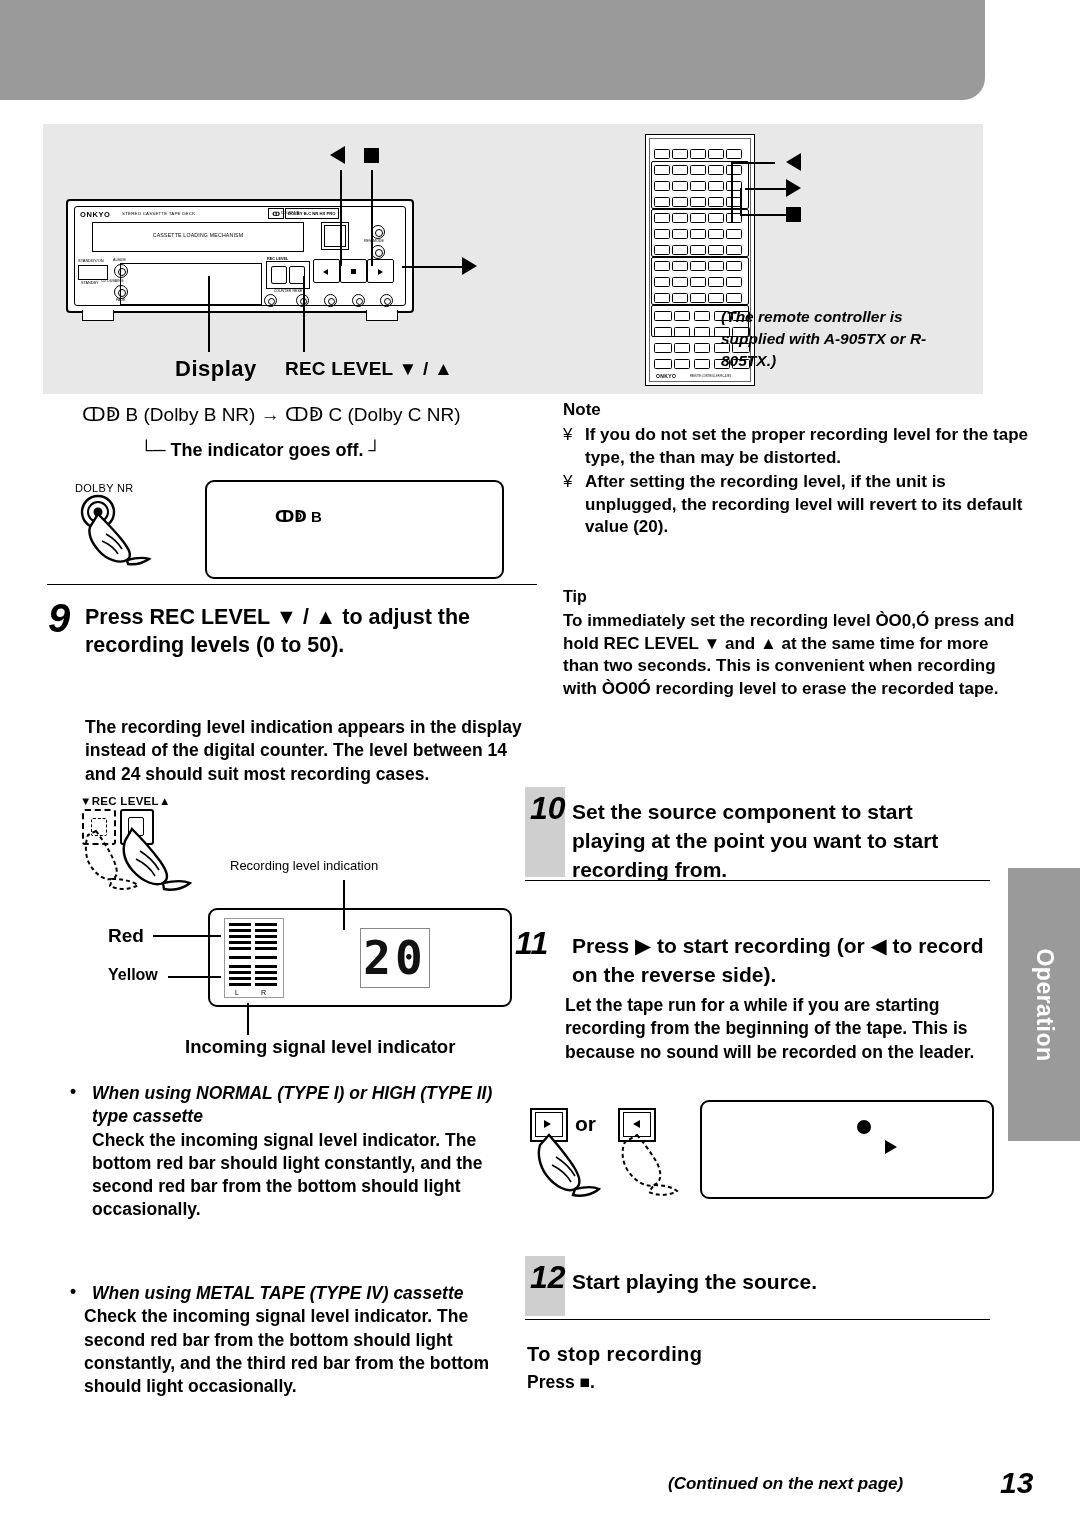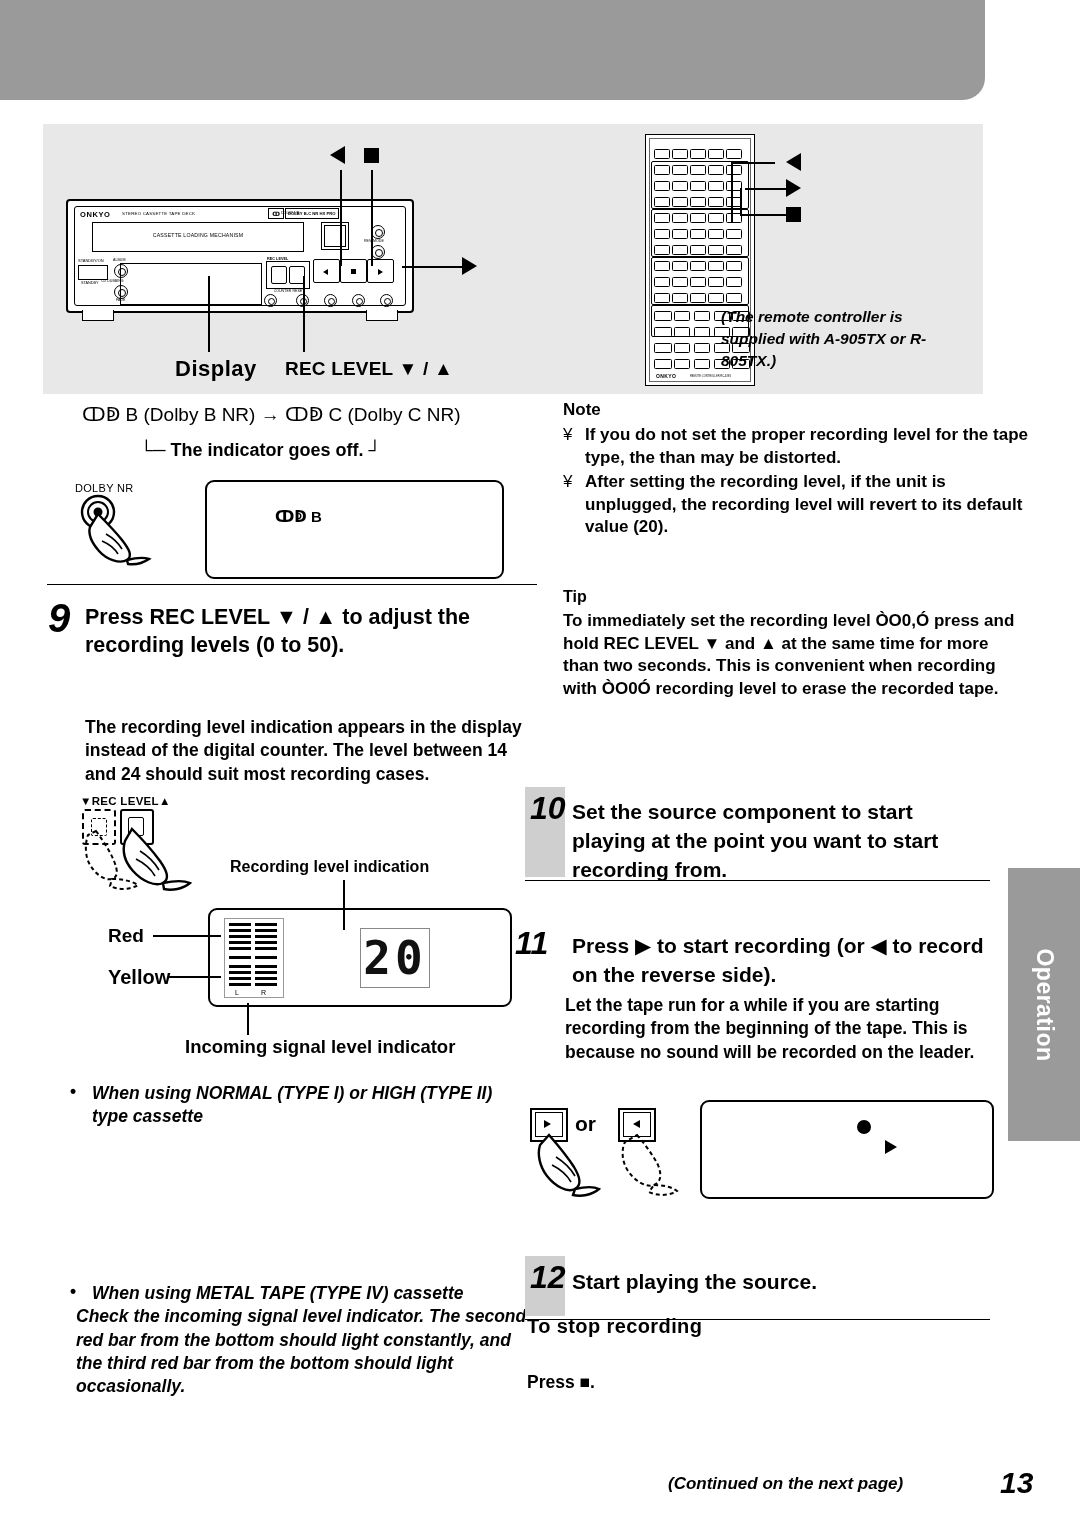--- a/index.html
+++ b/index.html
@@ -94,23 +94,23 @@
   .stepnum{position:absolute;font-style:italic;font-weight:bold;}
 
   #s9-num{left:48px;top:596px;font-size:40px;}
   #s9-head{left:85px;top:604px;width:420px;font-size:21.5px;font-weight:bold;line-height:1.3;}
   #s9-body{left:85px;top:673px;width:440px;}
 
   #reclev-hand{left:80px;top:795px;width:150px;height:110px;}
   .hbtn{position:absolute;width:30px;height:32px;border:2px solid #000;border-radius:3px;background:#fff;}
   .hbtn-d{position:absolute;width:30px;height:32px;border:2px dashed #000;border-radius:3px;}
 
-  #cap-rec-ind{left:230px;top:858px;font-size:16px;font-weight:bold;}
+  #cap-rec-ind{left:230px;top:858px;font-size:13px;font-weight:normal;}
   #cap-red{left:108px;top:925px;font-size:19px;font-weight:bold;}
-  #cap-yellow{left:108px;top:966px;font-size:20px;font-weight:bold;}
+  #cap-yellow{left:108px;top:966px;font-size:16px;font-weight:bold;}
   #cap-incoming{left:185px;top:1036px;font-size:18.5px;font-weight:bold;}
 
   #lvl-panel{left:208px;top:908px;width:300px;height:95px;border:2.5px solid #000;border-radius:9px;}
   #meter{position:absolute;left:14px;top:8px;width:58px;height:78px;border:1.6px solid #999;}
   .mcol{position:absolute;width:22px;}
   .mbar{position:absolute;width:22px;height:2.6px;background:#000;}
   .mlbl{position:absolute;bottom:1px;font-size:7px;}
   .seg7{position:absolute;left:150px;top:18px;width:68px;height:58px;border:1.8px solid #888;
         display:flex;align-items:center;justify-content:center;
         font-family:"DejaVu Sans Mono",monospace;font-size:46px;font-weight:bold;
@@ -139,21 +139,21 @@
   #s11-body{left:565px;top:994px;width:450px;font-size:17.5px;font-weight:bold;line-height:1.33;}
 
   #play-hand{left:525px;top:1103px;width:160px;height:110px;}
   #or-txt{left:575px;top:1112px;font-size:21px;font-weight:bold;}
   #play-panel{left:700px;top:1100px;width:290px;height:95px;border:2.5px solid #000;border-radius:9px;}
 
   #s12-bar{left:525px;top:1256px;width:40px;height:60px;}
   #s12-num{left:530px;top:1259px;font-size:32px;}
   #s12-head{left:572px;top:1270px;font-size:21px;font-weight:bold;}
 
-  #stop-h{left:527px;top:1315px;font-size:20px;font-weight:bold;letter-spacing:.4px;}
+  #stop-h{left:527px;top:1343px;font-size:20px;font-weight:bold;letter-spacing:.4px;}
   #stop-b{left:527px;top:1372px;font-size:17.5px;font-weight:bold;}
 
   #cont{left:668px;top:1474px;font-size:17px;font-weight:bold;font-style:italic;}
   #pageno{left:1000px;top:1466px;font-size:30px;font-weight:bold;font-style:italic;}
 
   
   #sidetab{left:1008px;top:868px;width:72px;height:273px;background:#9a9a9a;}
   #sidetab span{position:absolute;left:50%;top:50%;transform:translate(-50%,-50%) rotate(90deg);
                 white-space:nowrap;color:#fff;font-size:23px;font-weight:bold;letter-spacing:.5px;}
 </style>
@@ -414,26 +414,27 @@
     </div>
     <div class="mlbl" style="left:10px;">L</div>
     <div class="mlbl" style="left:36px;">R</div>
   </div>
   <div class="seg7">20</div>
 </div>
 
 <div class="abs bul" style="left:70px;top:1082px;width:460px;">
   <span style="position:absolute;left:0;top:-2px;">•</span>
   <span class="it" style="display:block;margin-left:22px;">When using NORMAL (TYPE I) or HIGH (TYPE II) type cassette</span>
+  <span style="display:block;margin-left:22px;">Check the incoming signal level indicator. The bottom red bar should light constantly, and the second red bar from the bottom should light occasionally.</span>
 </div>
 
 <div class="abs bul" style="left:70px;top:1282px;width:460px;">
   <span style="position:absolute;left:0;top:-2px;">•</span>
   <span class="it" style="display:block;margin-left:22px;">When using METAL TAPE (TYPE IV) cassette</span>
-  <span style="display:block;margin-left:6px;font-style:italic;">Check the incoming signal level indicator. The second red bar from the bottom should light constantly, and the third red bar from the bottom should light occasionally.</span>
+  <span style="display:block;margin-left:14px;">Check the incoming signal level indicator. The second red bar from the bottom should light constantly, and the third red bar from the bottom should light occasionally.</span>
 </div>
 
 <div class="abs" id="note-h">Note</div>
 <div class="notelist" style="top:424px;width:470px;">
   <div class="noteitem">
     <span class="mk">¥</span>
     <span>If you do not set the proper recording level for the tape type, the than may be distorted.</span>
   </div>
   <div class="noteitem">
     <span class="mk">¥</span>

